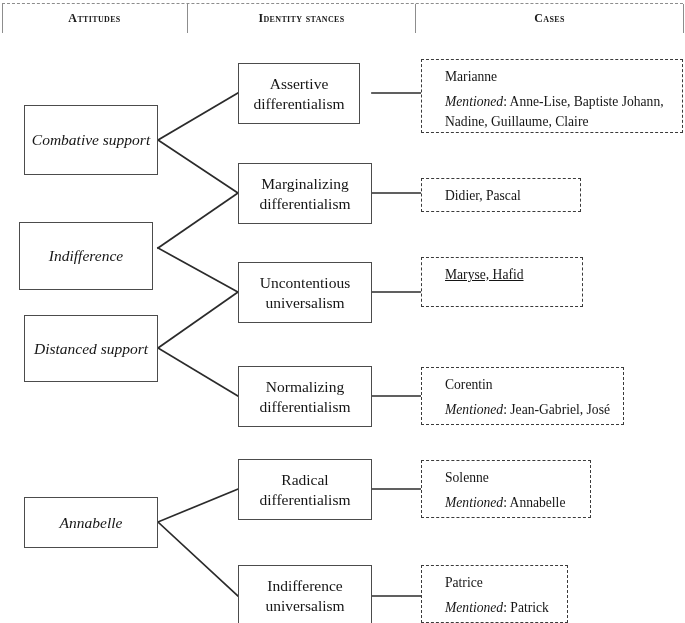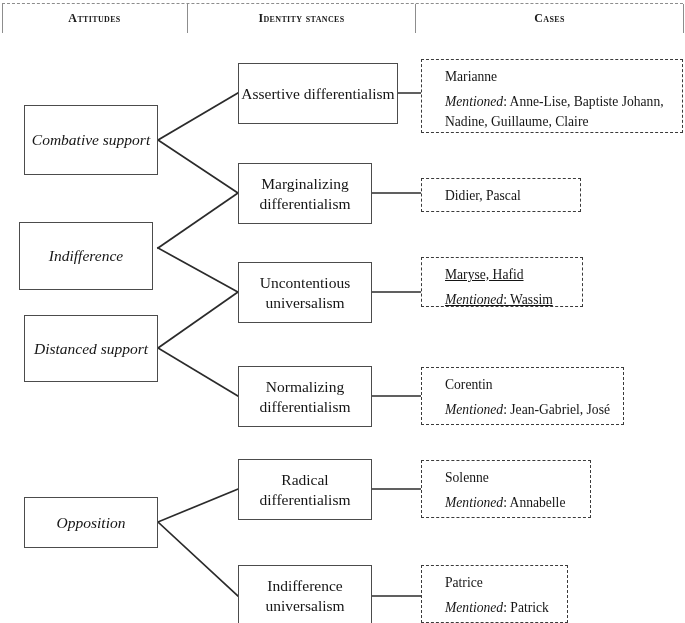--- a/index.html
+++ b/index.html
@@ -137,24 +137,24 @@
   <div class="node attitude" style="left:24px; top:105px; width:134px; height:70px;">
     <span>Combative support</span>
   </div>
   <div class="node attitude" style="left:19px; top:222px; width:134px; height:68px;">
     <span>Indifference</span>
   </div>
   <div class="node attitude" style="left:24px; top:315px; width:134px; height:67px;">
     <span>Distanced support</span>
   </div>
   <div class="node attitude" style="left:24px; top:497px; width:134px; height:51px;">
-    <span>Opposition</span>
+    <span>Annabelle</span>
   </div>
 
-  <div class="node stance" style="left:238px; top:63px; width:160px; height:61px;">
+  <div class="node stance" style="left:238px; top:63px; width:122px; height:61px;">
     <span>Assertive differentialism</span>
   </div>
   <div class="node stance" style="left:238px; top:163px; width:134px; height:61px;">
     <span>Marginalizing differentialism</span>
   </div>
   <div class="node stance" style="left:238px; top:262px; width:134px; height:61px;">
     <span>Uncontentious universalism</span>
   </div>
   <div class="node stance" style="left:238px; top:366px; width:134px; height:61px;">
     <span>Normalizing differentialism</span>
@@ -170,21 +170,20 @@
     <span class="case-line">Marianne</span>
     <span class="case-line"><em class="men">Mentioned</em><span>: Anne-Lise, Baptiste Johann, Nadine, Guillaume, Claire</span></span>
   </div>
 
   <div class="node cases" style="left:421px; top:178px; width:160px; height:34px;">
     <span class="case-line">Didier, Pascal</span>
   </div>
 
   <div class="node cases" style="left:421px; top:257px; width:162px; height:50px;text-decoration:underline;">
     <span class="case-line">Maryse, Hafid</span>
-    <span class="case-line"><em class="men">Mentioned</em><span>: Wassim</span></span>
   </div>
 
   <div class="node cases" style="left:421px; top:367px; width:203px; height:58px;">
     <span class="case-line">Corentin</span>
     <span class="case-line"><em class="men">Mentioned</em><span>: Jean-Gabriel, José</span></span>
   </div>
 
   <div class="node cases" style="left:421px; top:460px; width:170px; height:58px;">
     <span class="case-line">Solenne</span>
     <span class="case-line"><em class="men">Mentioned</em><span>: Annabelle</span></span>

